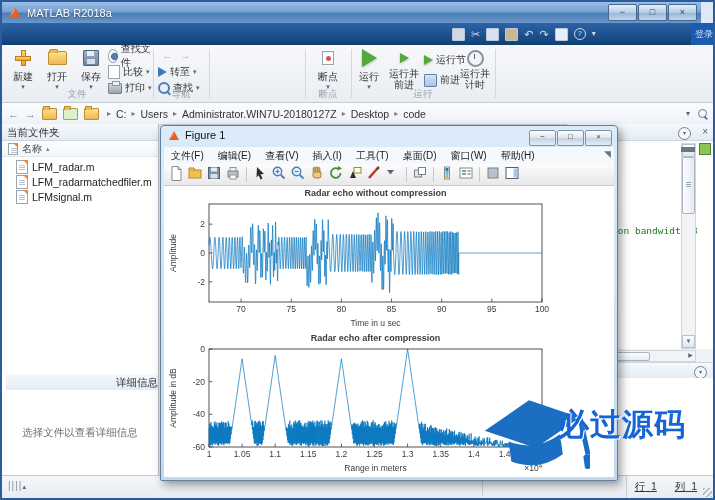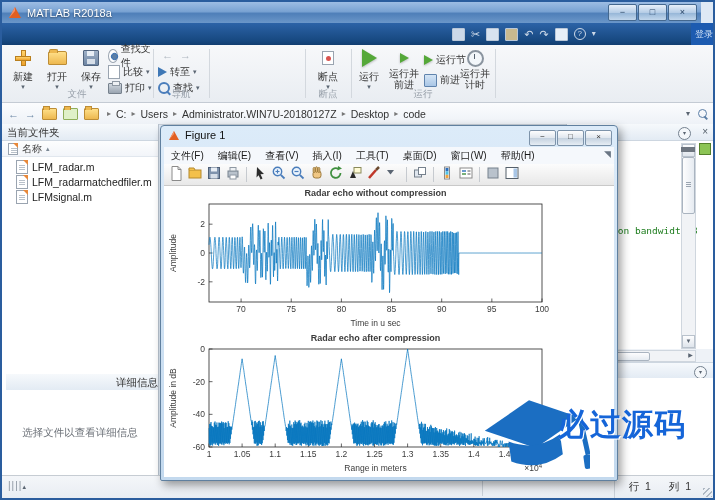--- a/index.html
+++ b/index.html
@@ -141,21 +141,21 @@
     background:linear-gradient(180deg,#fcfcfc,#e8e8e8);border-bottom:1px solid #c9c9c9;
     display:flex;align-items:center;padding-left:4px;gap:3px;}
   .tsep{width:1px;height:15px;background:#c6cacf;margin:0 2px;}
   .fig-canvas{position:absolute;left:3px;right:3px;top:60px;bottom:3px;background:#fff;}
   .fig-canvas svg{position:absolute;left:0;}
   
   .statusbar{position:absolute;left:0;right:0;bottom:0;height:22px;background:linear-gradient(180deg,#f4f6f9,#e8edf3);
     border-top:1px solid #c6ccd3;}
   .startbtn{position:absolute;left:6px;top:4px;color:#8a949f;font-size:10px;letter-spacing:1px;}
   .sb-seg{position:absolute;right:8px;top:0;height:100%;display:flex;align-items:center;gap:18px;
-    font-size:10.5px;color:#333;padding:0 14px;border-left:1px solid #c9d0d8;}
+    font-size:10.5px;color:#333;padding:0 8px;border-left:1px solid #c9d0d8;text-decoration:underline;}
   .grip{position:absolute;right:1px;bottom:1px;width:9px;height:9px;
     background:repeating-linear-gradient(135deg,#aeb8c3 0 1.5px,transparent 1.5px 4px);}
   .sb-mid{position:absolute;right:160px;top:2px;bottom:2px;width:70px;border-left:1px solid #c9d0d8;}
   .wm-cn{position:absolute;left:556px;top:402px;z-index:31;font-size:31px;font-weight:bold;color:#1565d8;
     letter-spacing:1px;text-shadow:1px 1px 0 #fff;}
   .wm-en{position:absolute;left:555px;top:436px;z-index:31;font-size:20px;font-weight:bold;color:#8f9499;
     text-shadow:1px 1px 0 #fff;}
   #capsvg{position:absolute;left:476px;top:382px;z-index:31;}
 </style>
 </head>

